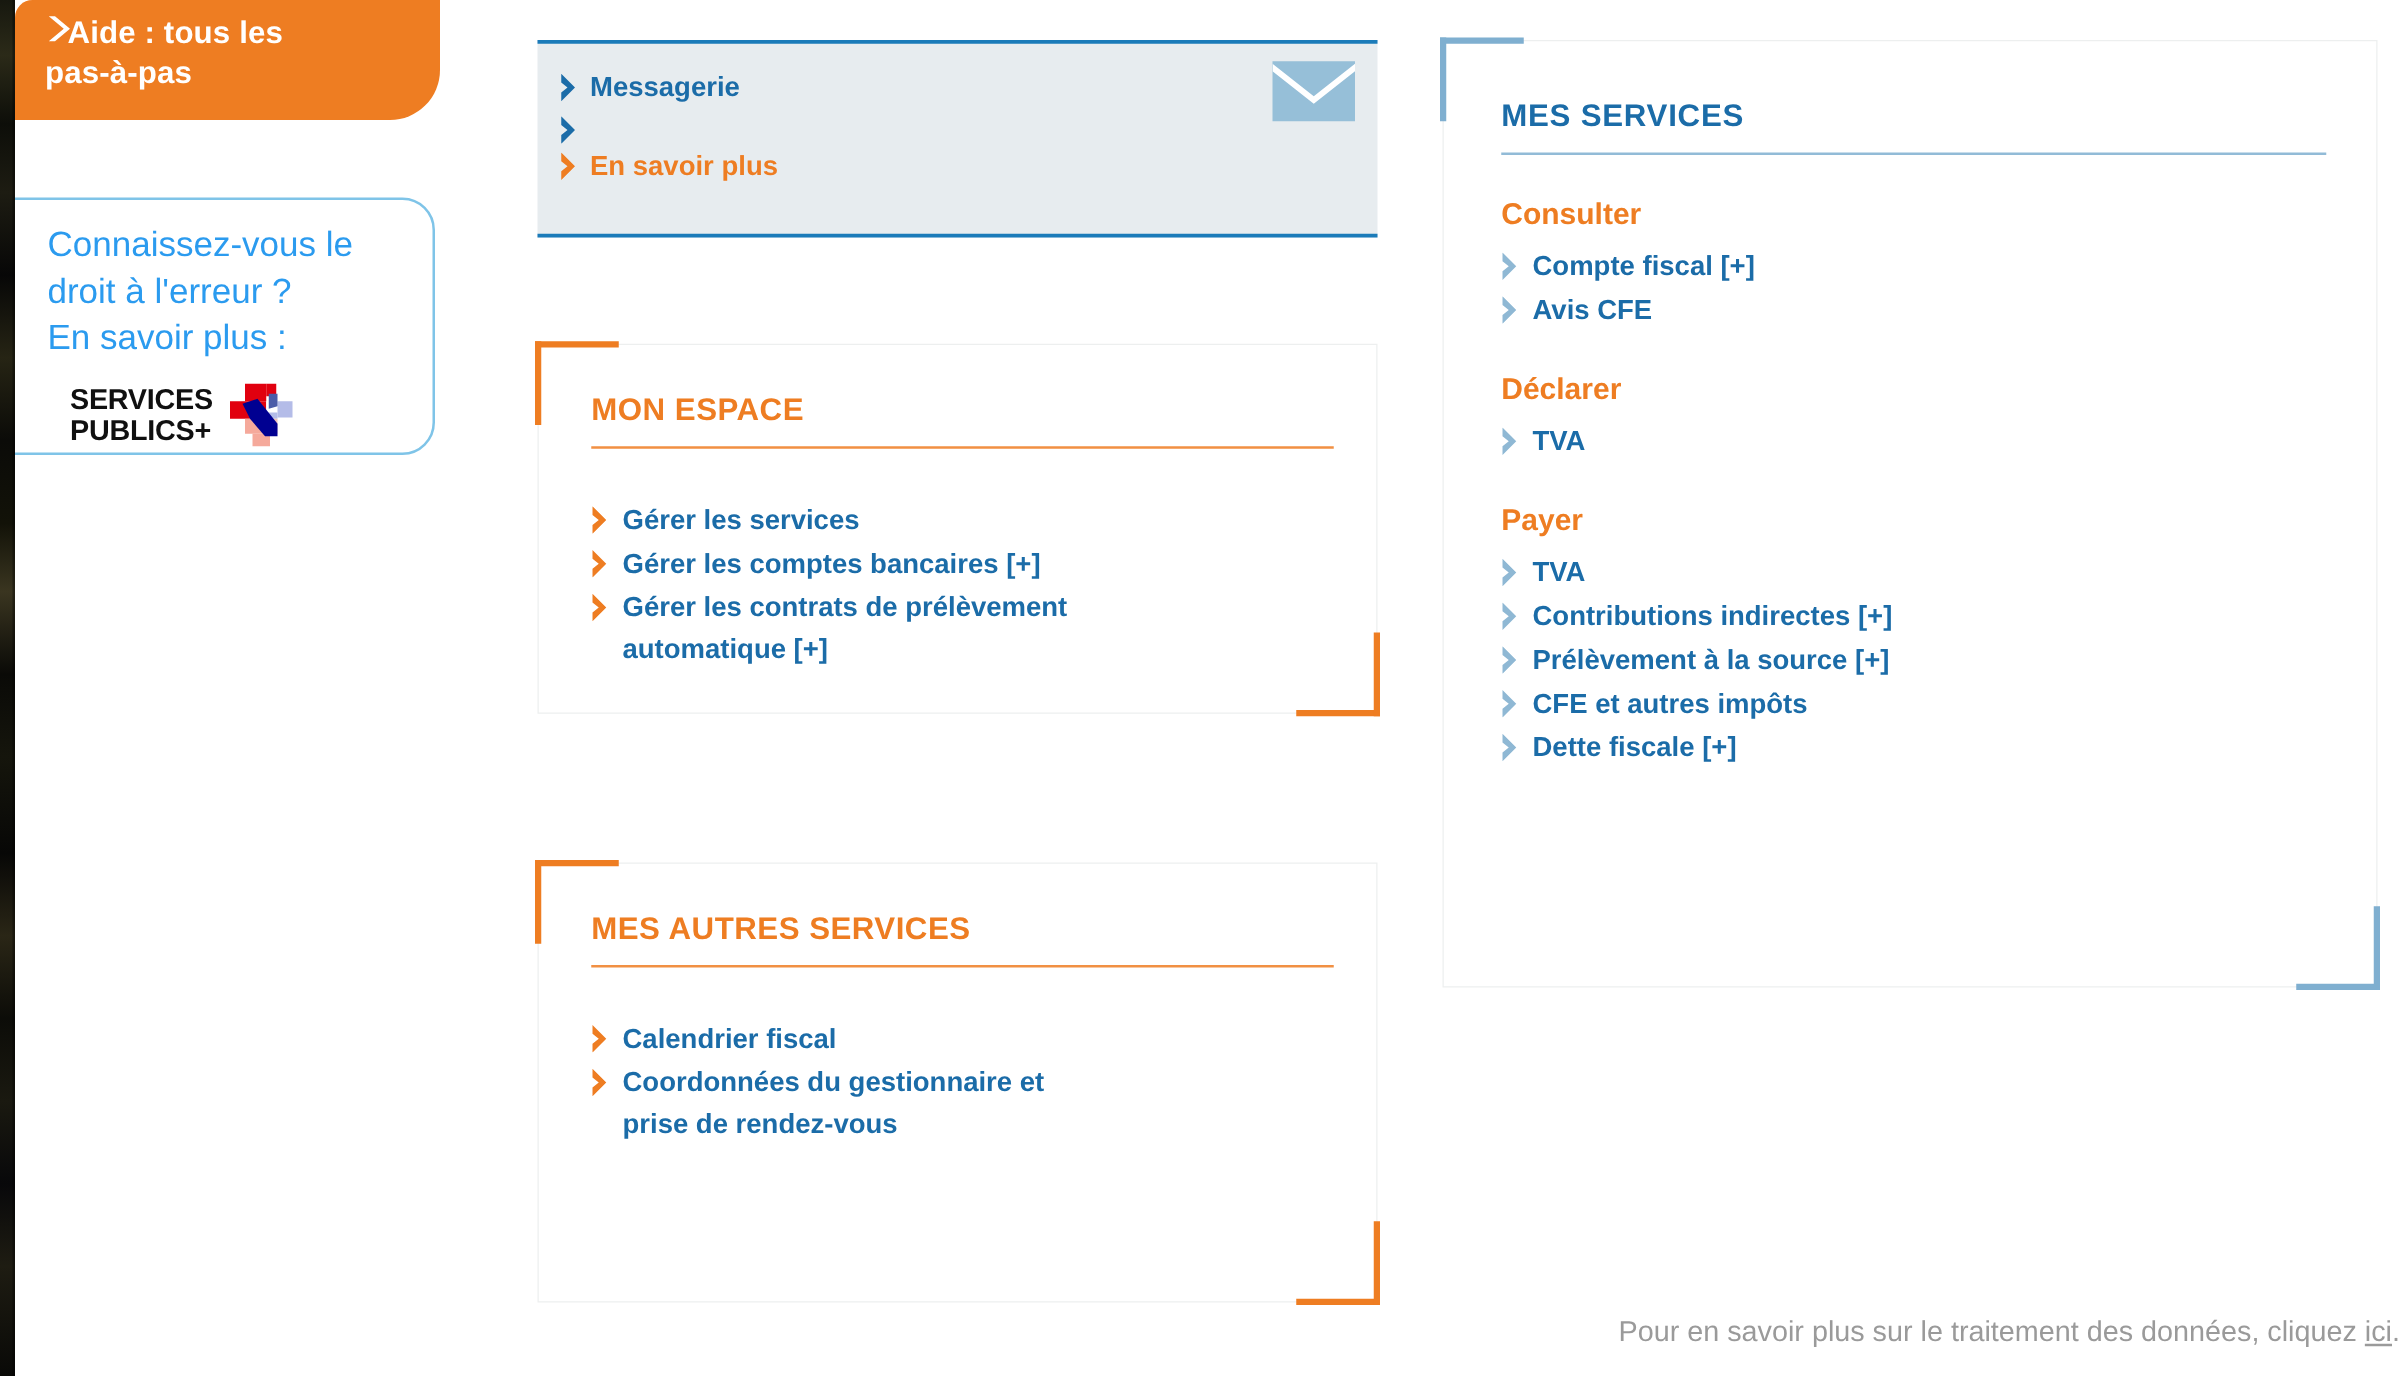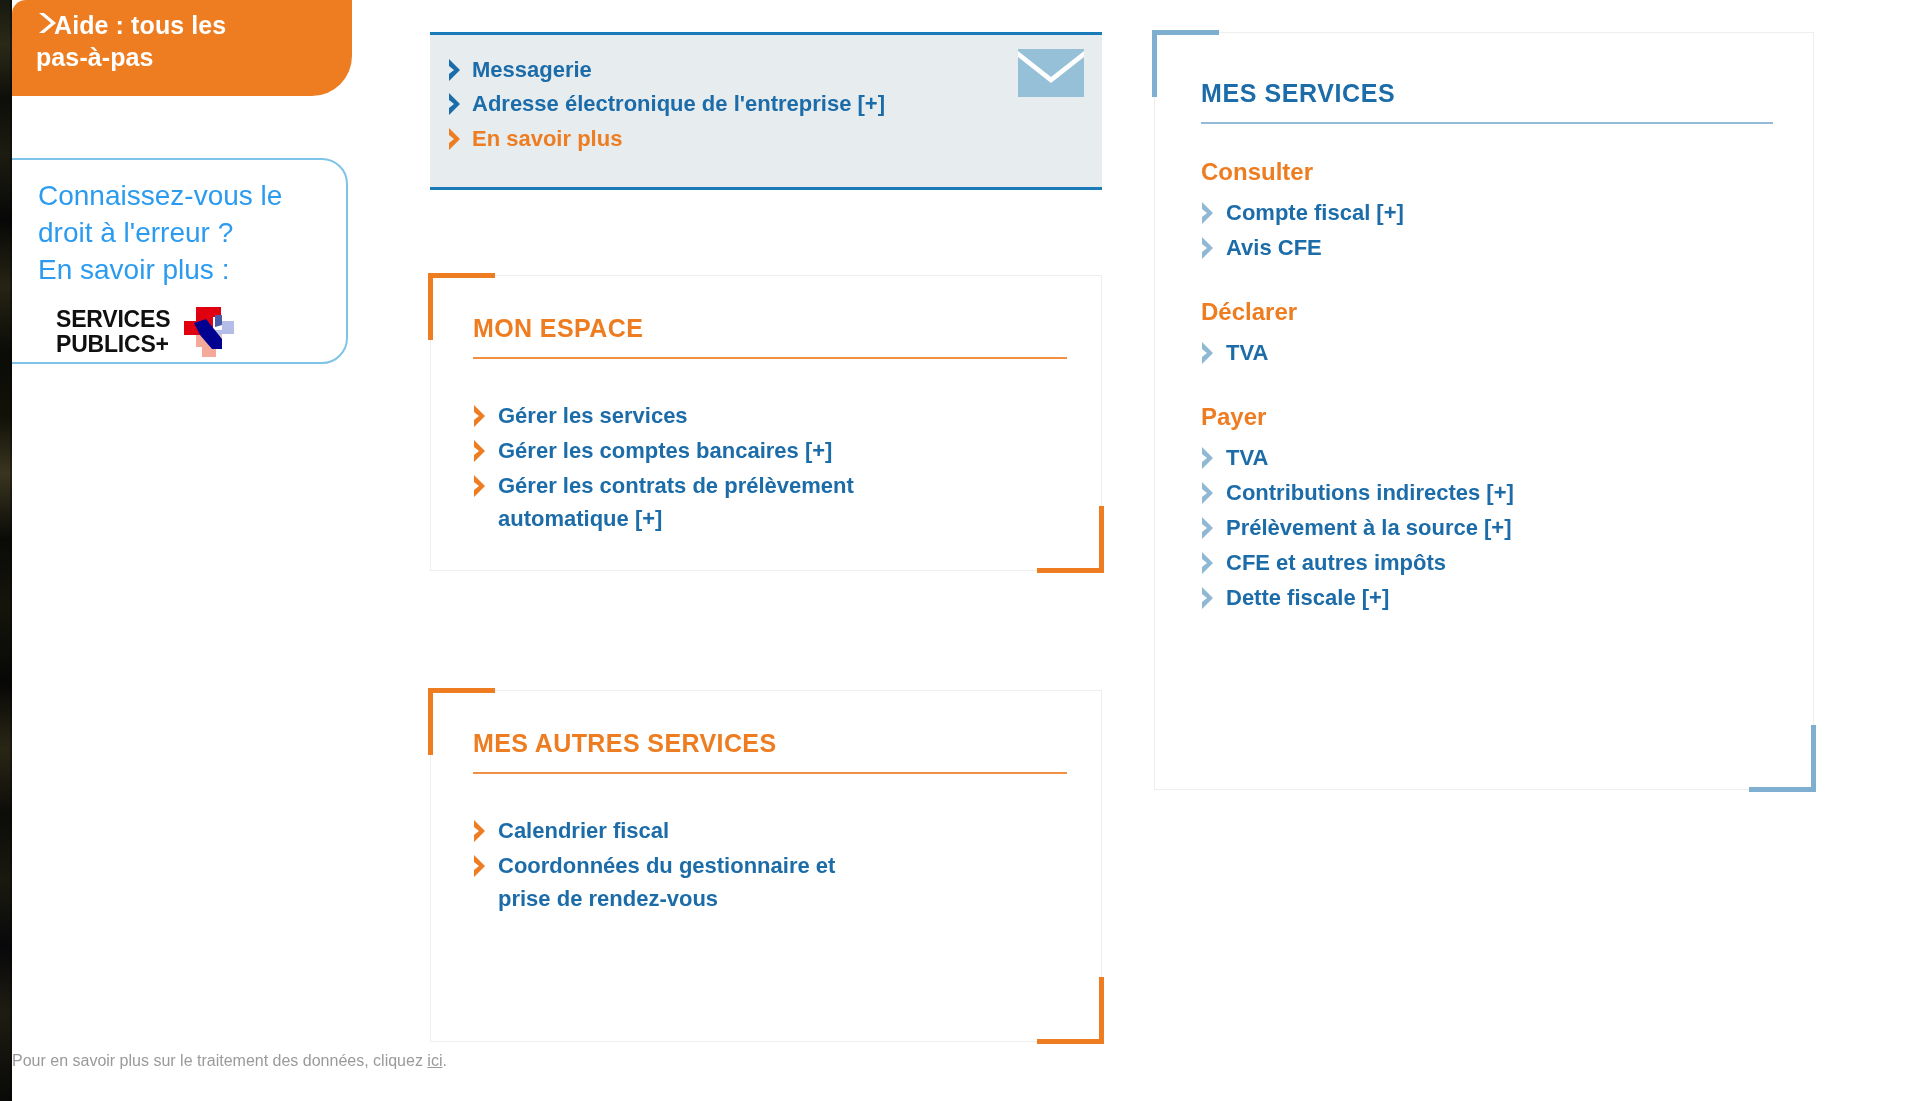--- a/index.html
+++ b/index.html
@@ -203,43 +203,43 @@
   #card-autres-services {
     left: 418px; top: 690px;
     width: 672px; height: 352px;
     --br: #EE7D22;
     padding: 38px 34px 0 42px;
   }
 
   
   #card-mes-services {
     left: 1142px; top: 32px;
-    width: 660px; height: 758px;
+    width: 748px; height: 758px;
     --br: #7FAFD0;
     padding: 46px 40px 0 46px;
   }
   #card-mes-services .card-title { color: #1B6CA8; letter-spacing: .6px; }
   #card-mes-services .card-rule  { background: #7FAFD0; height: 2px; }
 
   .svc-group { margin-top: 34px; }
   .svc-group:first-of-type { margin-top: 40px; }
   .svc-heading {
     font-size: 24px;
     font-weight: bold;
     color: #EE7D22;
     margin-bottom: 10px;
   }
 
   
   .footer-note {
     position: absolute;
     left: 0; right: 0;
     top: 1052px;
-    text-align: left;
-    font-size: 16px;
+    text-align: right;
+    font-size: 23px;
     color: #9A9A9A;
     font-family: "Liberation Sans", sans-serif;
   }
   .footer-note a {
     color: #9A9A9A;
     text-decoration: underline;
   }
 </style>
 </head>
 <body>
@@ -294,21 +294,20 @@
       <li>
         <svg class="chevron" viewBox="0 0 14 22">
           <path d="M1 0 L12 11 L1 22 L1 15 L6 11 L1 7 Z" fill="#1B6CA8"></path>
         </svg>
         <span>Messagerie</span>
       </li>
       <li>
         <svg class="chevron" viewBox="0 0 14 22">
           <path d="M1 0 L12 11 L1 22 L1 15 L6 11 L1 7 Z" fill="#1B6CA8"></path>
         </svg>
-        <span>Adresse électronique de l'entreprise [+]</span>
       </li>
       <li class="accent">
         <svg class="chevron" viewBox="0 0 14 22">
           <path d="M1 0 L12 11 L1 22 L1 15 L6 11 L1 7 Z" fill="#EE7D22"></path>
         </svg>
         <span>En savoir plus</span>
       </li>
     </ul>
   </div>
 

